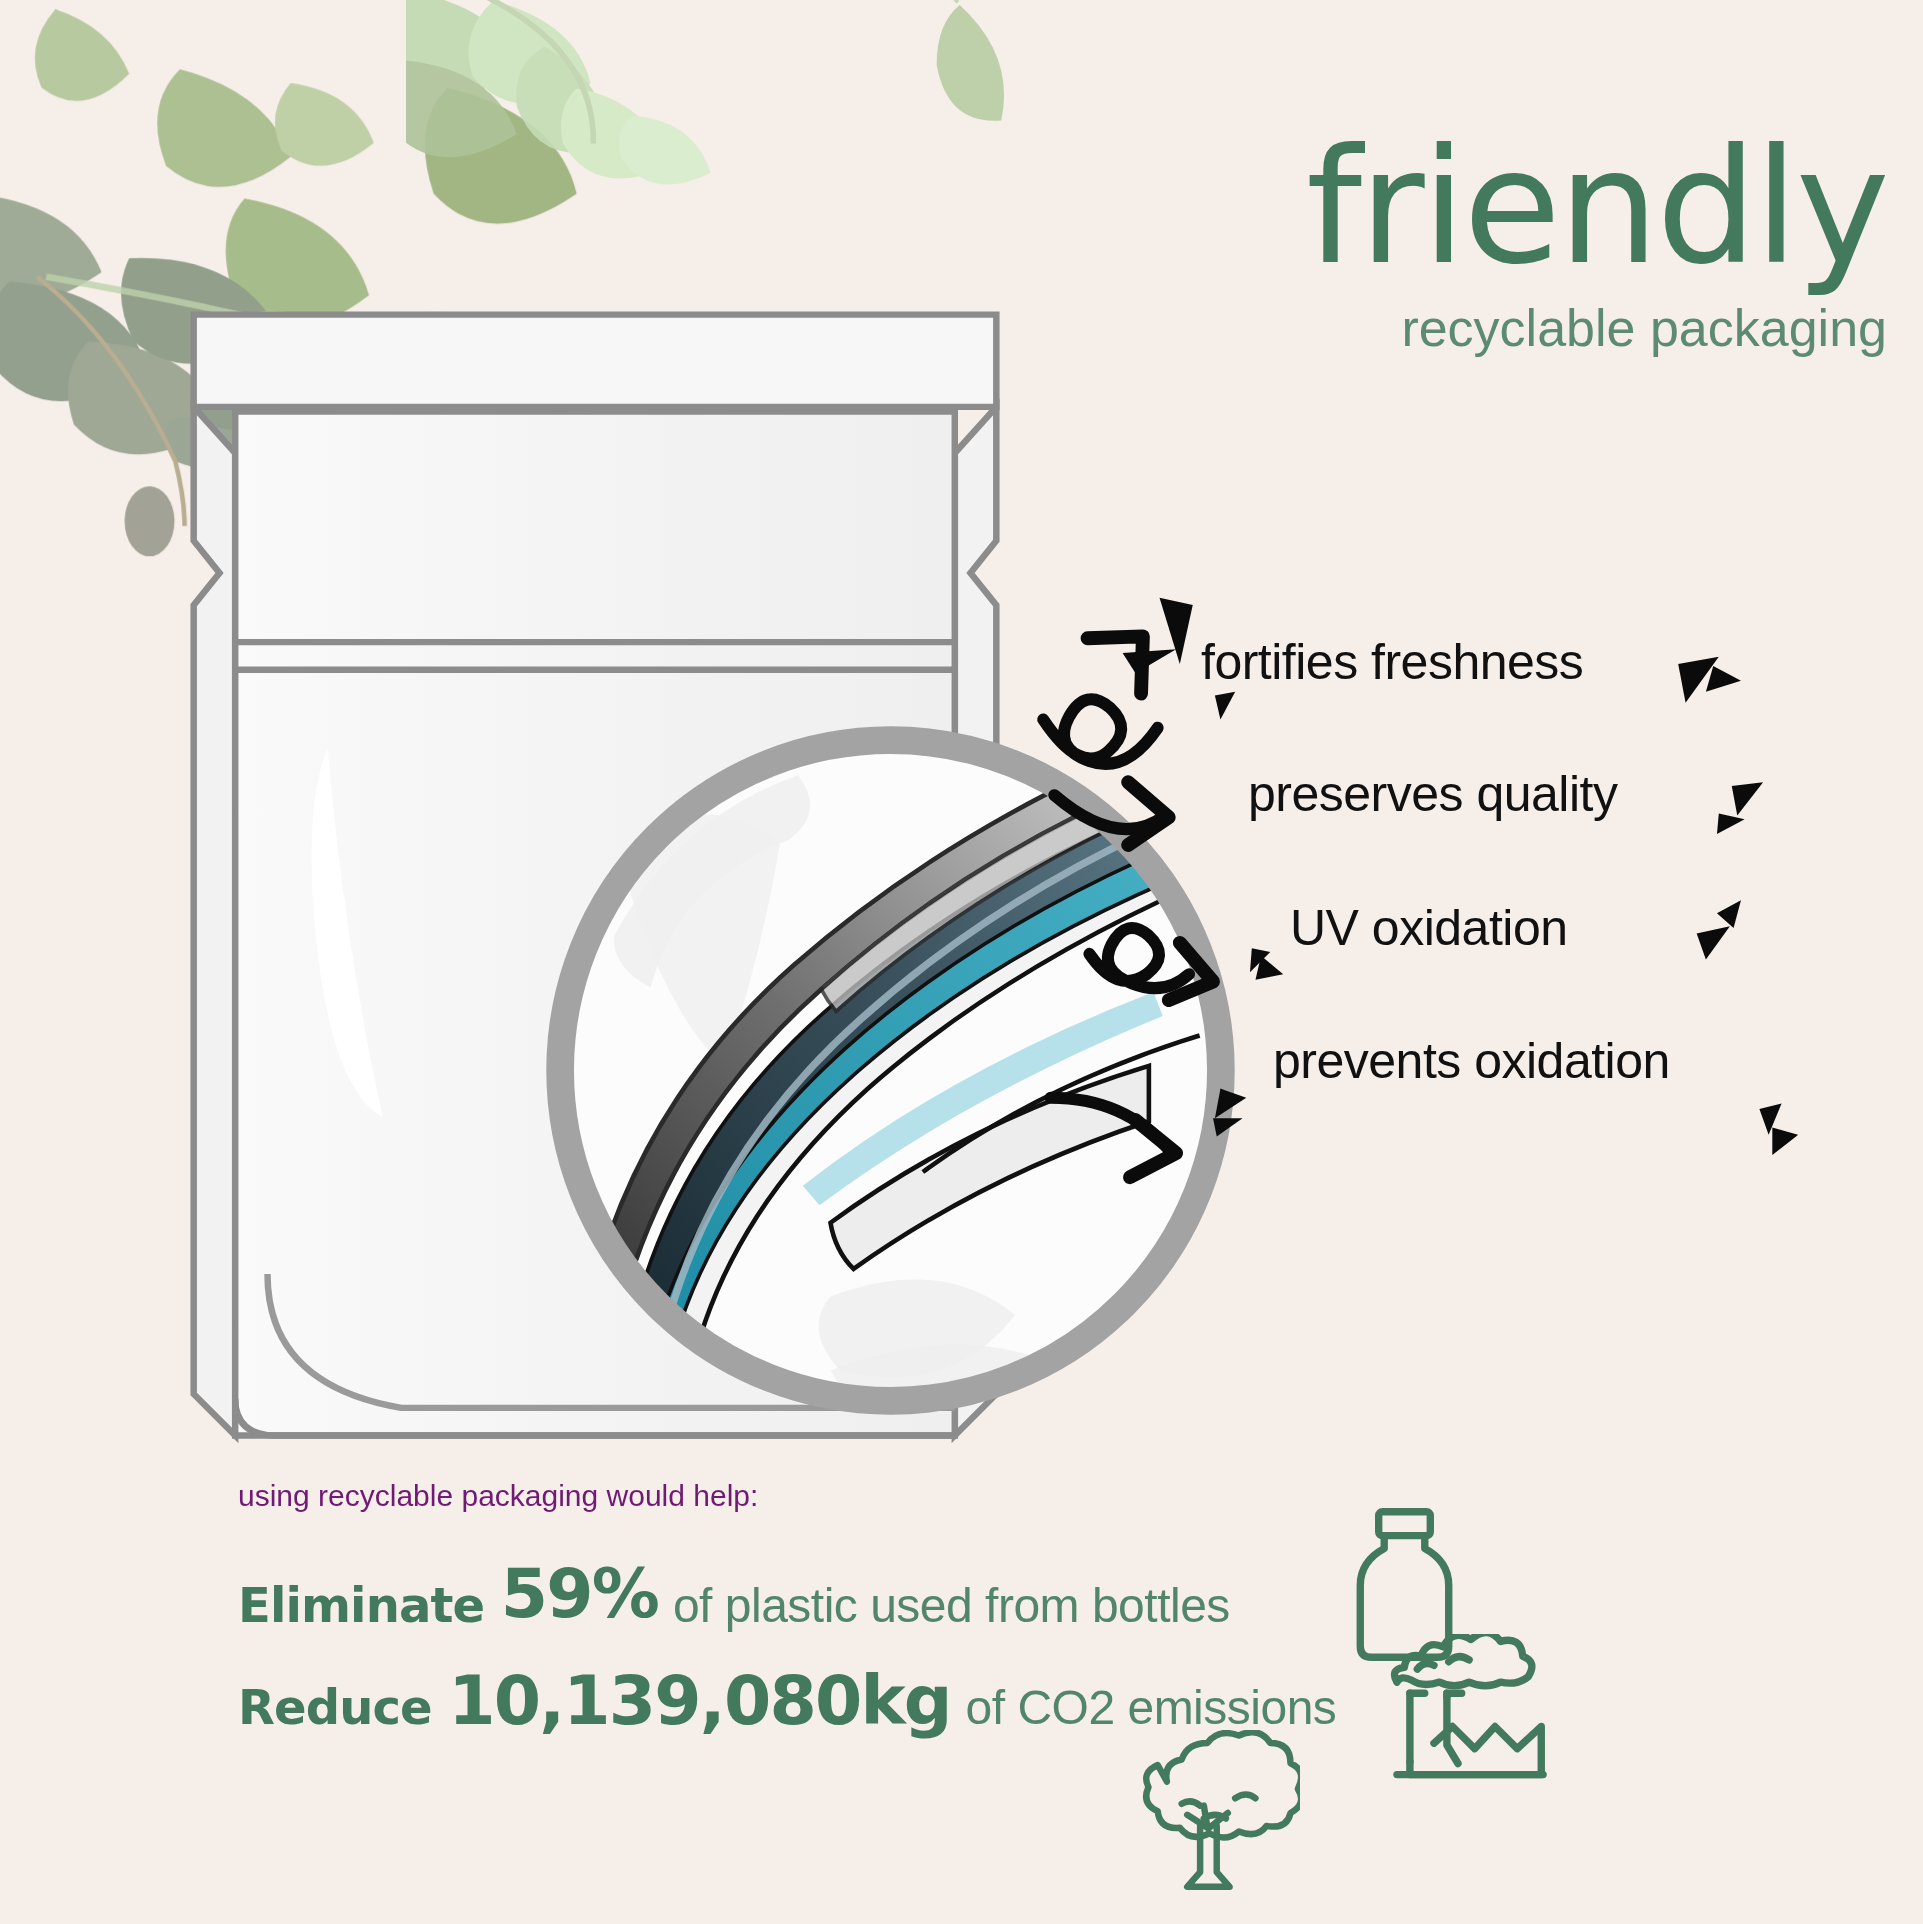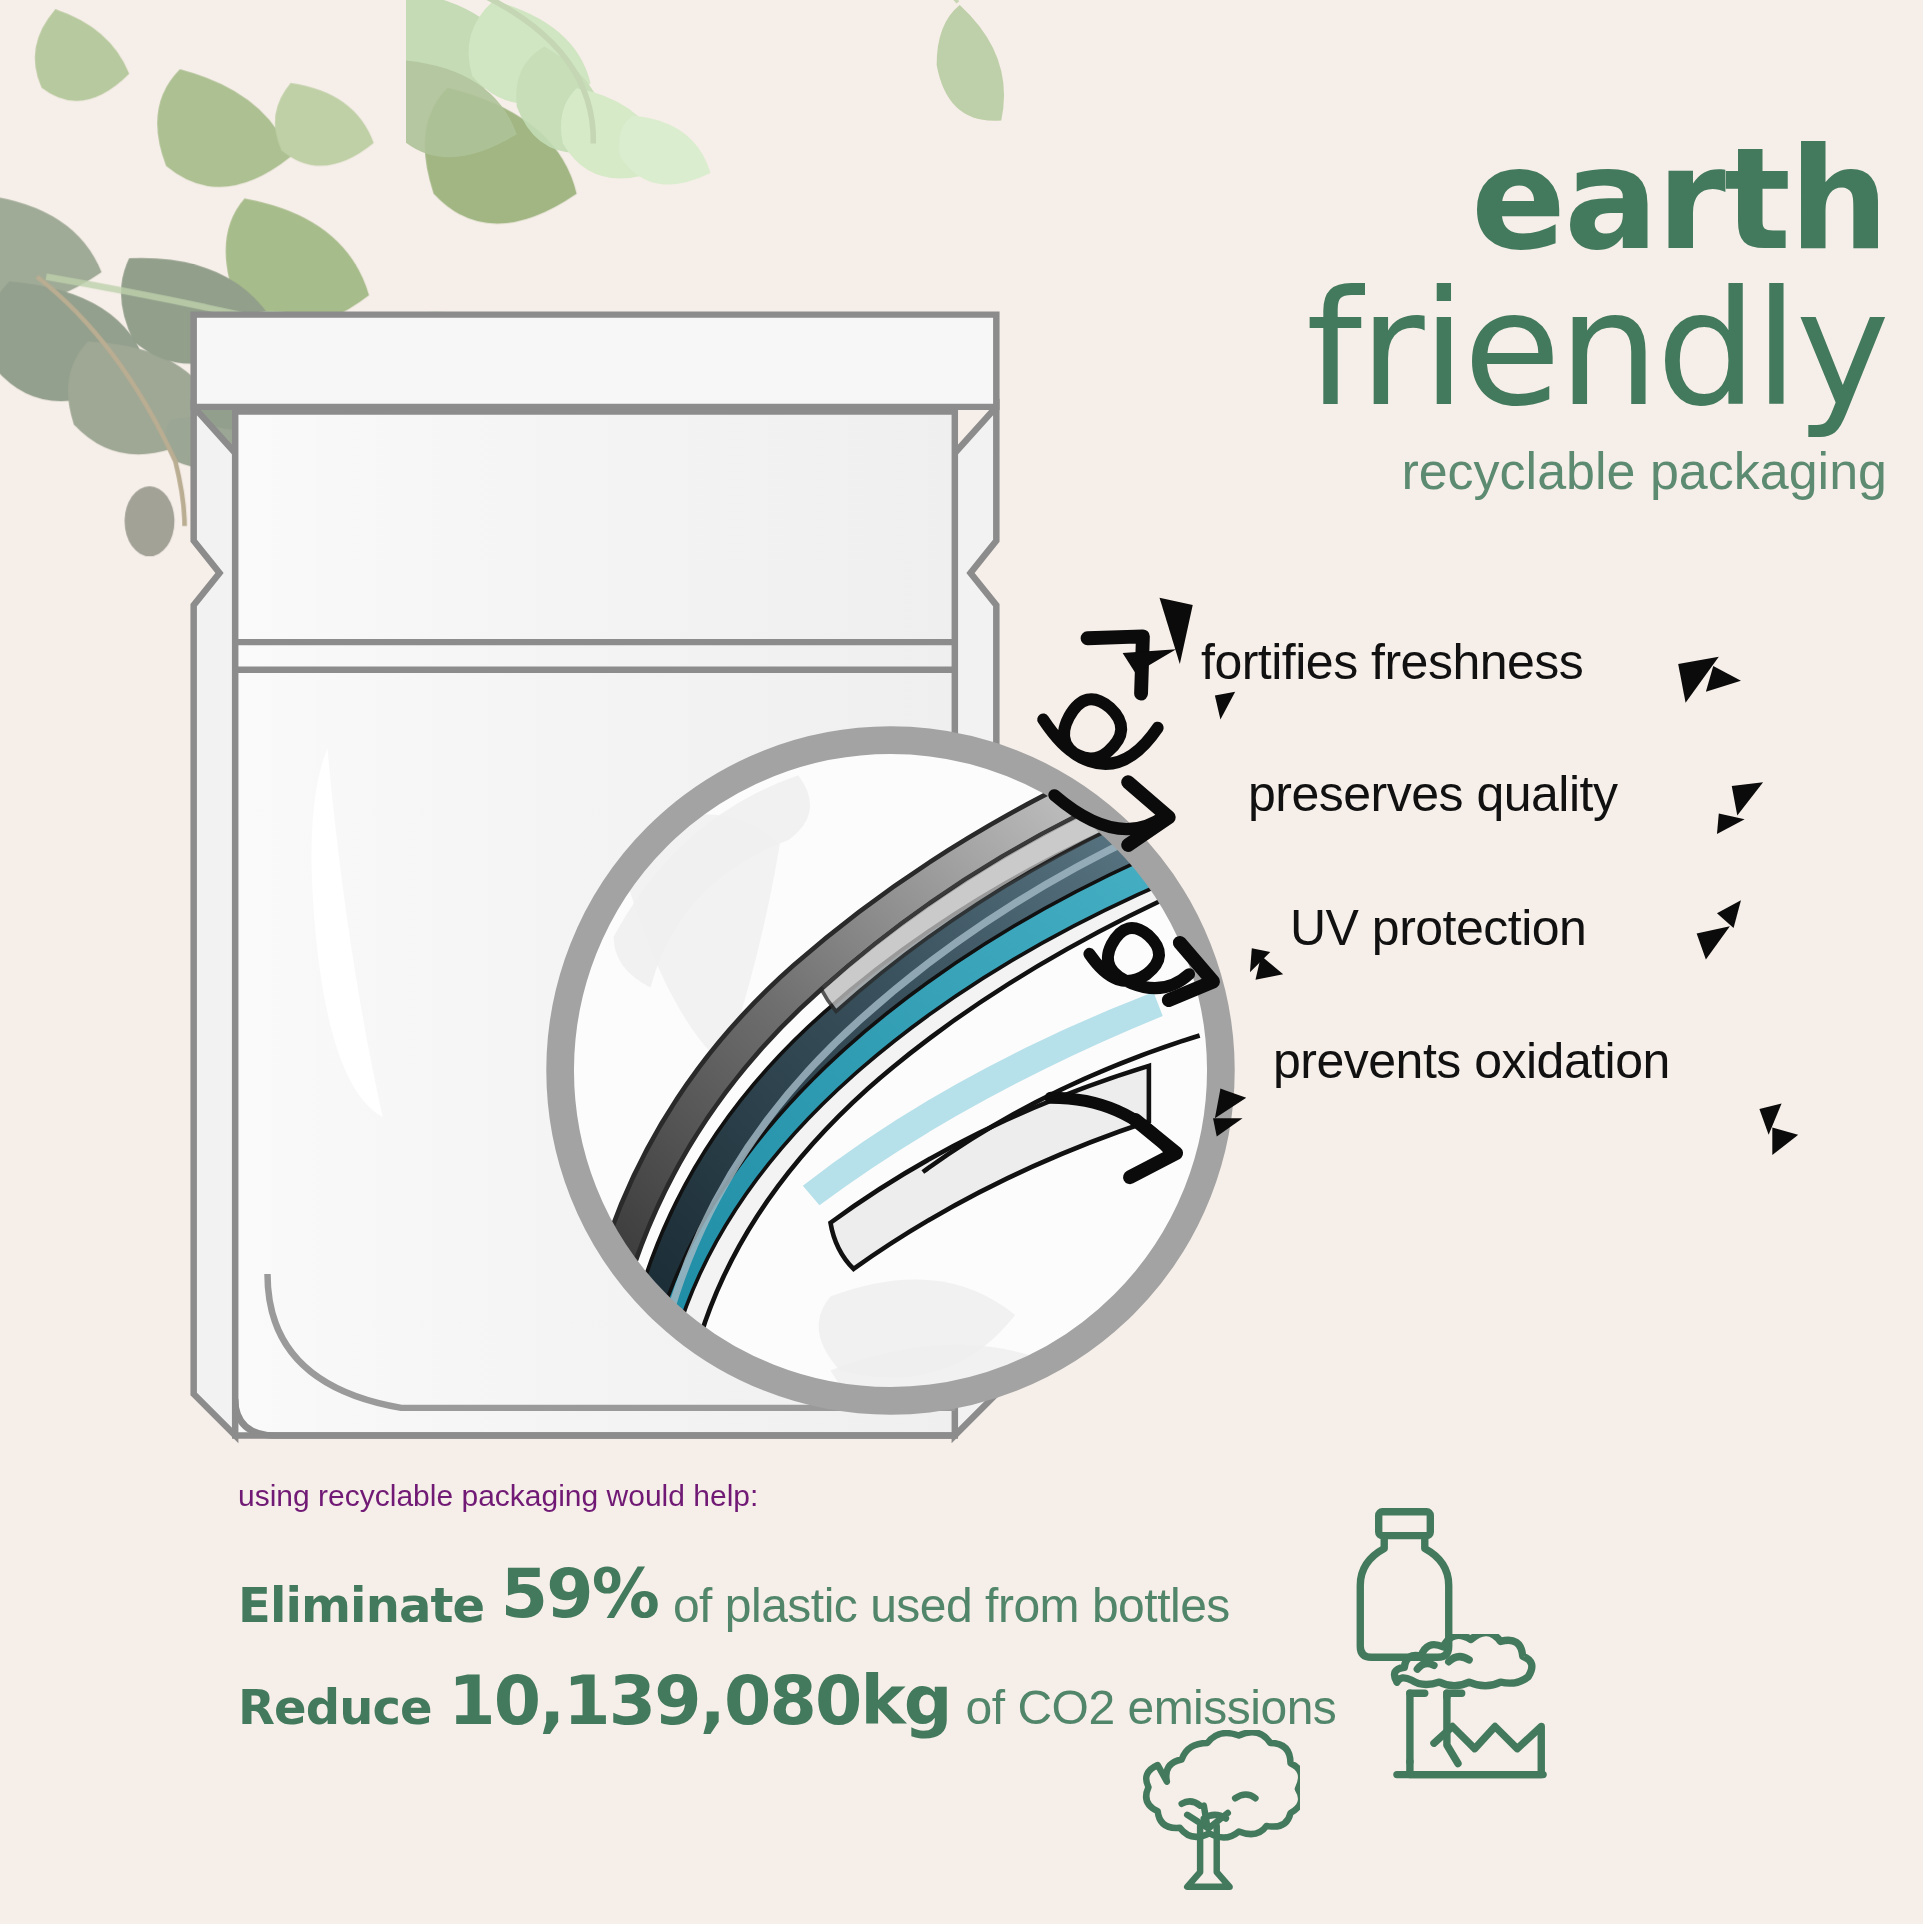--- a/index.html
+++ b/index.html
@@ -214,21 +214,20 @@
       <path d="M150 680 q50 -195 212 -340 q148 -133 342 -218" fill="none" stroke="#9FB6C2" stroke-width="8" opacity=".85"></path>
 
       <path d="M95 250 q70 -130 200 -175 q30 40 -10 70 q-120 45 -150 160 q-40 -20 -40 -55 z" fill="#F0F0F0" opacity=".9"></path>
       <path d="M330 720 q130 -50 235 -10 q-20 50 -110 58 q-95 8 -125 -48 z" fill="#EFEFEF" opacity=".85"></path>
     </g>
 
     <circle cx="395" cy="395" r="358" fill="none" stroke="#A3A3A3" stroke-width="30"></circle>
   </svg>
 
   <div class="headline">
-    <div class="h-earth">earth</div>
     <div class="h-friendly">friendly</div>
     <div class="h-sub">recyclable packaging</div>
   </div>
 
   <svg class="arrows" viewBox="0 0 960 740">
     <g stroke="#0B0B0B" stroke-width="13" fill="none" stroke-linecap="round" stroke-linejoin="round">
 
       <path d="M10 150 q40 60 70 35 q28 -24 2 -48 q-26 -22 -44 10 q-18 34 22 48 q40 14 74 -36"></path>
       <path d="M58 62 l60 -2 l-2 62" stroke-width="15"></path>
 
@@ -260,21 +259,21 @@
       <path d="M202 550 l28 10 l-34 22 z"></path>
       <path d="M194 582 l32 0 l-28 20 z"></path>
       <path d="M786 572 l24 -6 l-14 34 z"></path>
       <path d="M800 592 l28 8 l-28 22 z"></path>
     </g>
   </svg>
 
   <div class="features">
     <div class="feat f0">fortifies freshness</div>
     <div class="feat f1">preserves quality</div>
-    <div class="feat f2">UV protection</div>
+    <div class="feat f2">UV oxidation</div>
     <div class="feat f3">prevents oxidation</div>
   </div>
 
   <div class="stats">
     <div class="stats-lead">using recyclable packaging would help:</div>
 
     <div class="stat-row" id="row-1">
       <span class="stat-verb">Eliminate</span>
       <span class="stat-num">59%</span>
       <span class="stat-tail">of plastic used from bottles</span>

